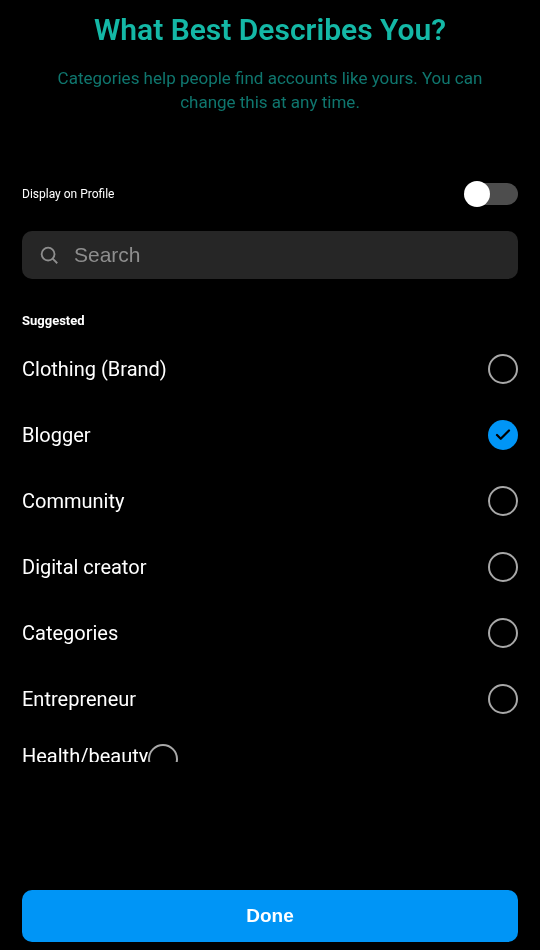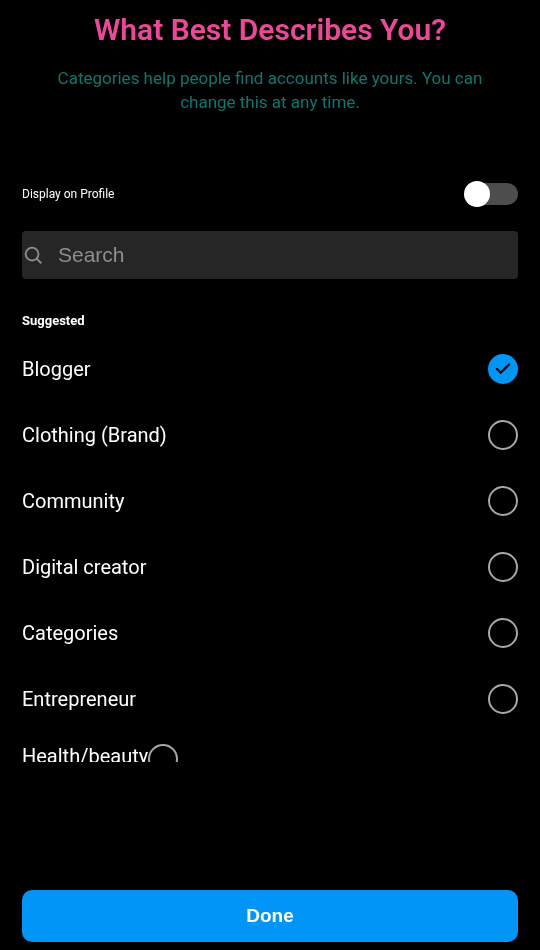--- a/index.html
+++ b/index.html
@@ -17,21 +17,21 @@
       position: relative;
     }
     .header {
       text-align: center;
       padding: 10px 20px 0 20px;
     }
     .title {
       font-size: 30px;
       font-weight: 600;
       line-height: 1.3;
-      color: #ec4899;
+      color: #14b8a6;
     }
     .subtitle {
       font-size: 17px;
       color: #0f766e;
       margin-top: 18px;
       line-height: 1.4;
       padding: 0 20px;
     }
     .content {
       padding: 0 22px;
@@ -60,24 +60,24 @@
       background: #fff;
       border-radius: 50%;
       position: absolute;
       left: -2px;
       top: -2px;
     }
     .search-box {
       display: flex;
       align-items: center;
       background: #262626;
-      border-radius: 4px;
+      border-radius: 10px;
       height: 48px;
       margin-top: 26px;
-      padding: 0 0;
+      padding: 0 16px;
     }
     .search-icon svg {
       width: 22px;
       height: 22px;
       display: block;
     }
     .search-input {
       background: transparent;
       border: none;
       outline: none;
@@ -188,34 +188,34 @@
       </svg>
     </span>
     <input class="search-input" type="text" placeholder="Search" style="">
   </div>
 
   <div class="section-heading">Suggested</div>
 
   <div class="list">
 
     <div class="list-item">
+      <span class="item-label">Clothing (Brand)</span>
+      <div class="radio"></div>
+    </div>
+
+    <div class="list-item">
       <span class="item-label">Blogger</span>
       <div class="radio selected">
         <svg viewBox="0 0 24 24" fill="none" stroke="#000" stroke-width="3" stroke-linecap="round" stroke-linejoin="round">
           <polyline points="4 12 9 17 20 6"></polyline>
         </svg>
       </div>
     </div>
 
     <div class="list-item">
-      <span class="item-label">Clothing (Brand)</span>
-      <div class="radio"></div>
-    </div>
-
-    <div class="list-item">
       <span class="item-label">Community</span>
       <div class="radio"></div>
     </div>
 
     <div class="list-item">
       <span class="item-label">Digital creator</span>
       <div class="radio"></div>
     </div>
 
     <div class="list-item">

